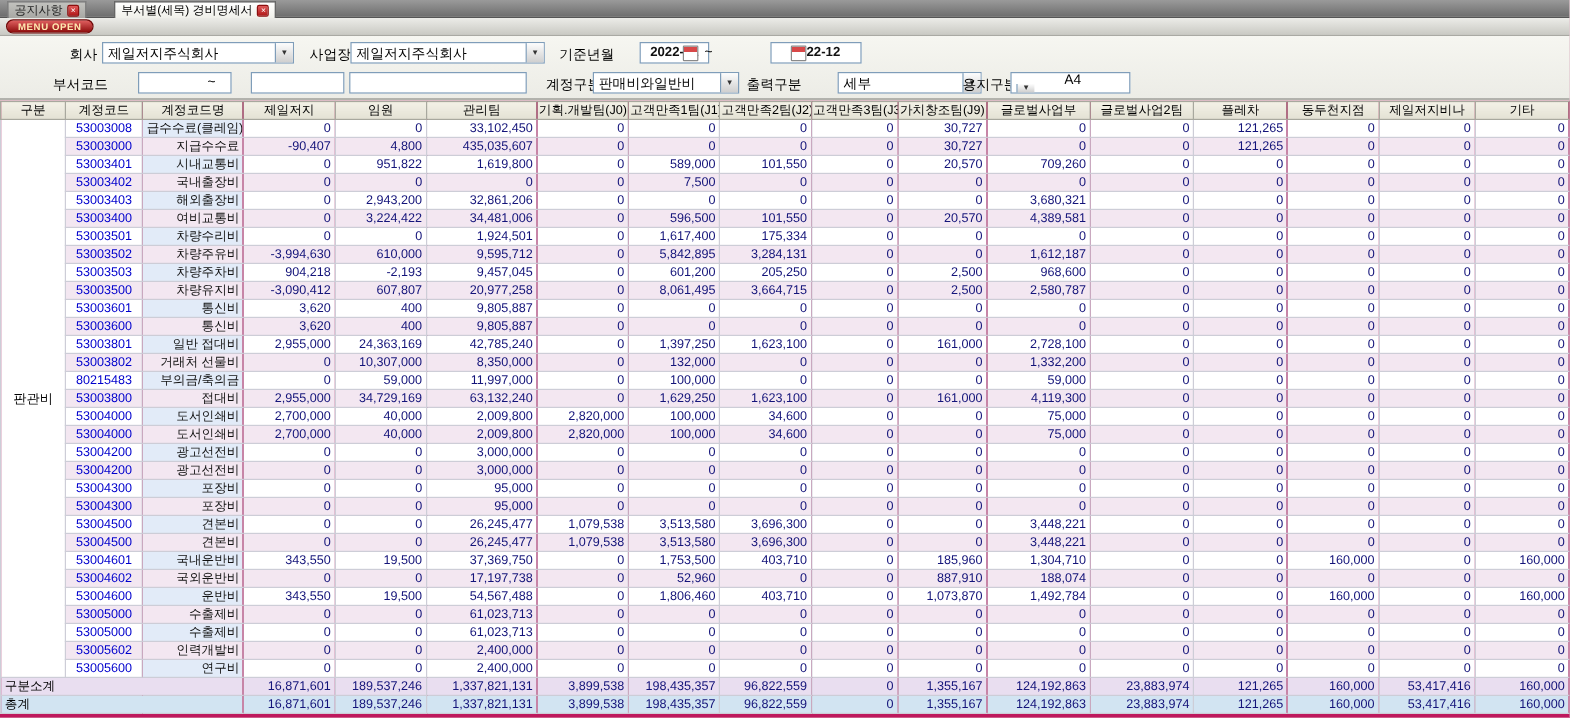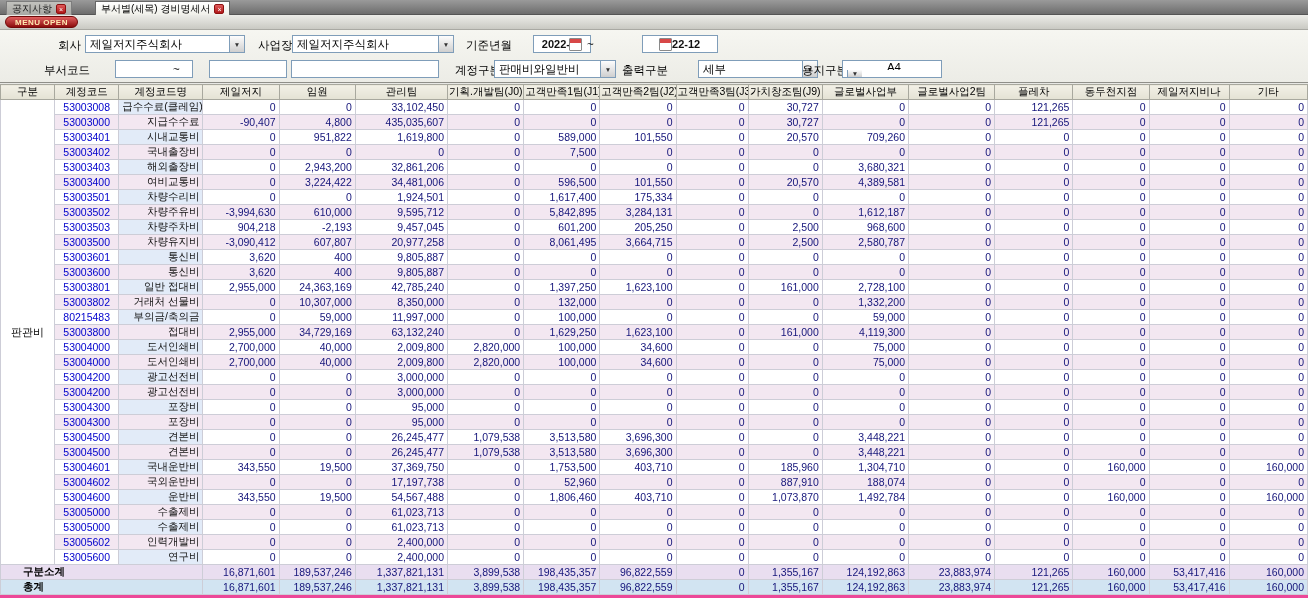--- a/index.html
+++ b/index.html
@@ -37,36 +37,36 @@
     background:linear-gradient(#fdfdfd,#cfcfcf); display:flex; align-items:center;
     justify-content:center; font-size:6.5px; color:#333; }
   .tinput { border:1px solid #7f9db9; background:#fff; font-size:11px; padding:0 3px;
     display:flex; align-items:center;margin-left:25px; }
   .dateinput { font-weight:bold; justify-content:center; color:#111; }
   .cal { position:absolute; width:13px; height:13px; border:1px solid #8a8a8a; border-radius:1px;
     background:linear-gradient(#d84848 0 4px,#fff 4px), #fff; cursor:pointer; }
   .tilde { position:absolute; font-size:11.5px; color:#000; }
 
   
-  .gridwrap { position:absolute; top:84px; left:0; right:0; bottom:0; overflow:hidden; background:#ec4899; }
+  .gridwrap { position:absolute; top:84px; left:0; right:0; bottom:0; overflow:hidden; background:#be185d; }
   table { border-collapse:collapse; table-layout:fixed; width:100%; }
   th { height:15px; background:linear-gradient(#f2f0e6,#e4e2d4); border:1px solid #a8a89e;
     font-size:10.5px; font-weight:normal; color:#000; overflow:hidden; white-space:nowrap; padding:0 1px; }
   td { height:14px; border:1px solid #cdcdd7; font-size:10.5px; overflow:hidden;
     white-space:nowrap; padding:0 3px; }
   tr.odd  td { background:#ffffff; }
   tr.even td { background:#f3e7f1; }
   tr.odd td.name { background:#e2ebf8; }
   td.code { color:#0000cd; text-align:center; }
   td.name { text-align:right; color:#111; }
   td.val  { text-align:right; color:#14147a; }
   td.group { background:#ece2f0; text-align:center; font-size:11px; color:#000; vertical-align:middle; }
   tr.subtotal td { background:#e9def0; }
   tr.total    td { background:#d2e4f2; }
-  td.footlbl { text-align:left; color:#000; font-weight:bold; padding-left:22px; }
+  td.footlbl { text-align:left; color:#000; font-weight:normal; padding-left:3px; }
 </style>
 </head>
 <body>
 
 <div class="tabbar">
   <div class="tab inactive">
     <span>공지사항</span>
     <span class="closebox">×</span>
   </div>
   <div class="tab active">

